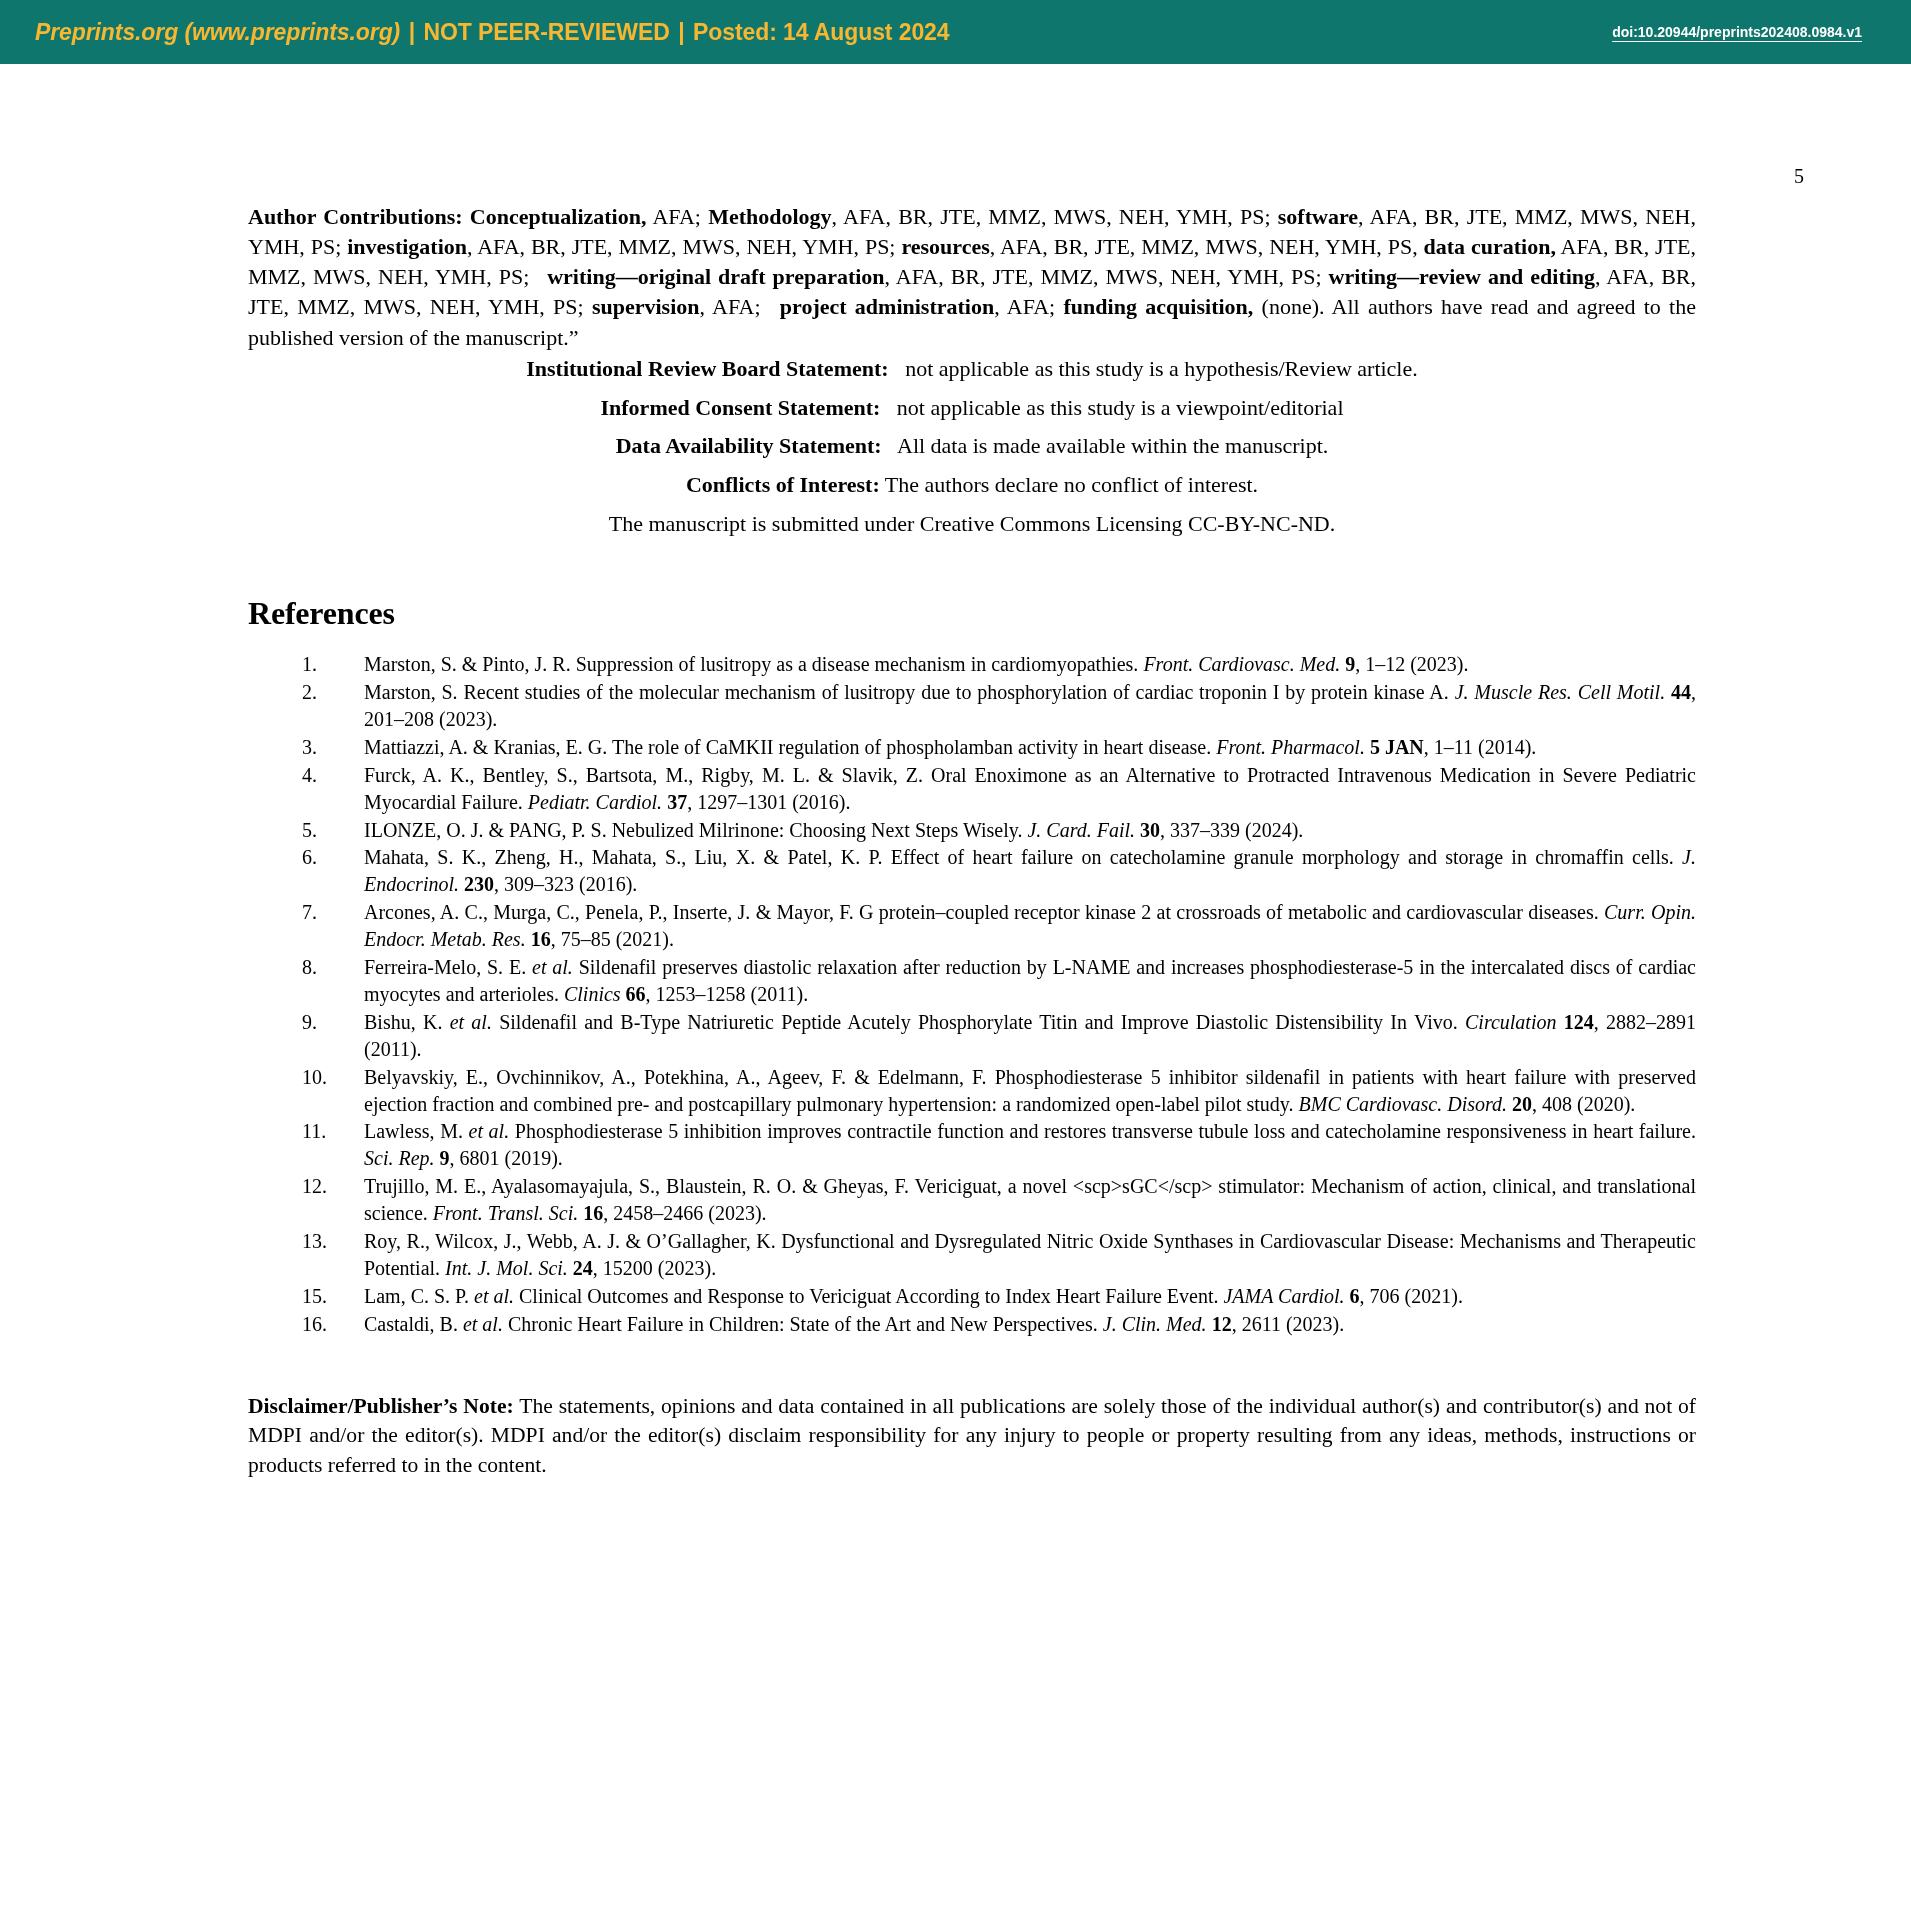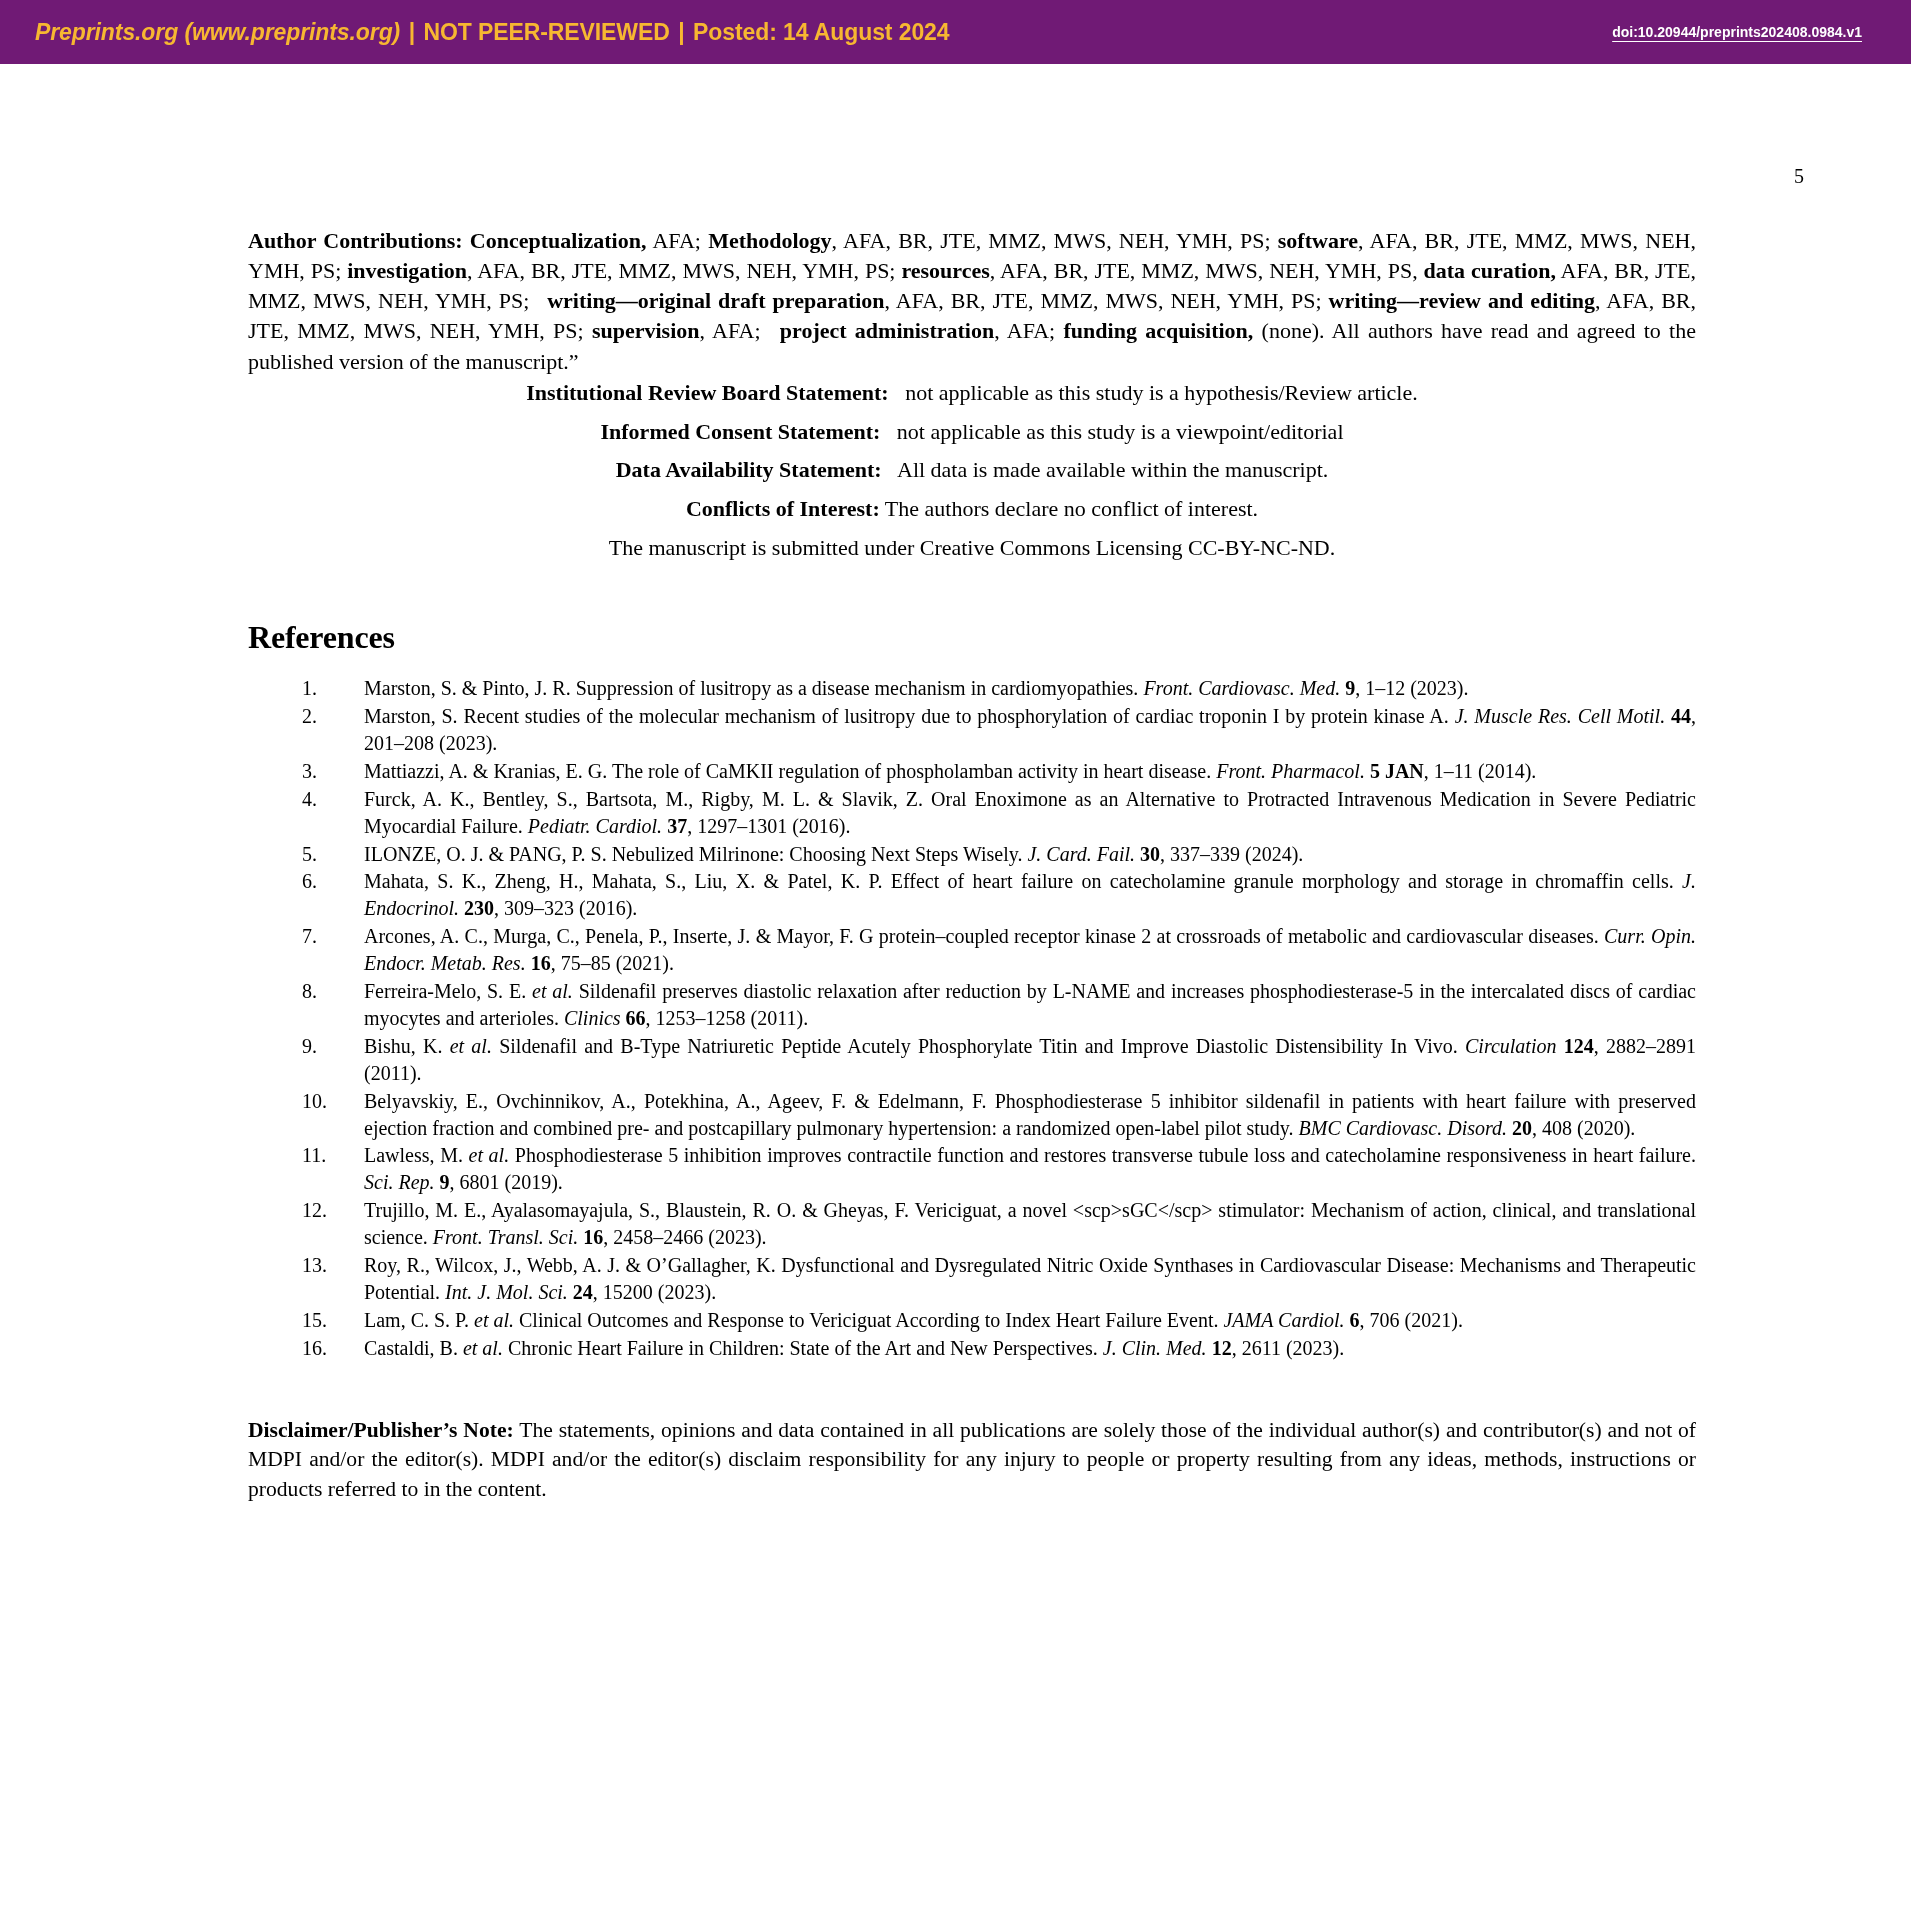--- a/index.html
+++ b/index.html
@@ -15,21 +15,21 @@
     position: relative;
     overflow: hidden;
   }
 
   
   .banner {
     position: absolute;
     top: 0; left: 0;
     width: 1911px;
     height: 64px;
-    background: #701a75;
+    background: #0f766e;
     display: flex;
     align-items: center;
     box-sizing: border-box;
     padding: 0 49px 0 35px;
   }
   .banner-left {
     display: flex;
     align-items: baseline;
     white-space: nowrap;
     font-family: "Liberation Sans", "DejaVu Sans", sans-serif;
@@ -61,21 +61,21 @@
     position: absolute;
     top: 102px;
     right: 107px;
     font-size: 20px;
     line-height: 1;
     font-family: "Liberation Serif", "DejaVu Serif", serif;
   }
 
   .content {
     position: absolute;
-    top: 162px;
+    top: 138px;
     left: 248px;
     width: 1448px;
   }
 
   
   .statements { font-size: 22px; line-height: 1.37; }
   .para {
     text-align: justify;
     text-justify: inter-word;
     margin: 0 0 1.5px 0;

